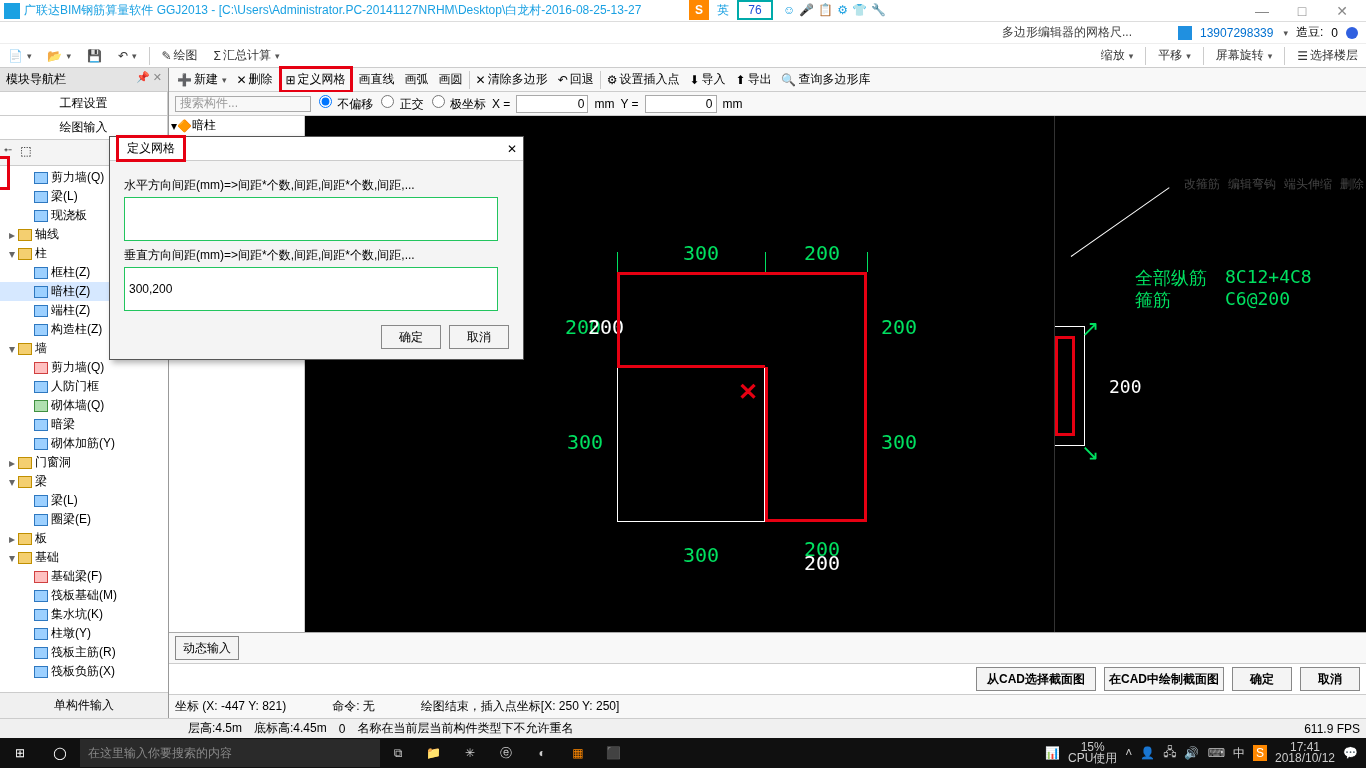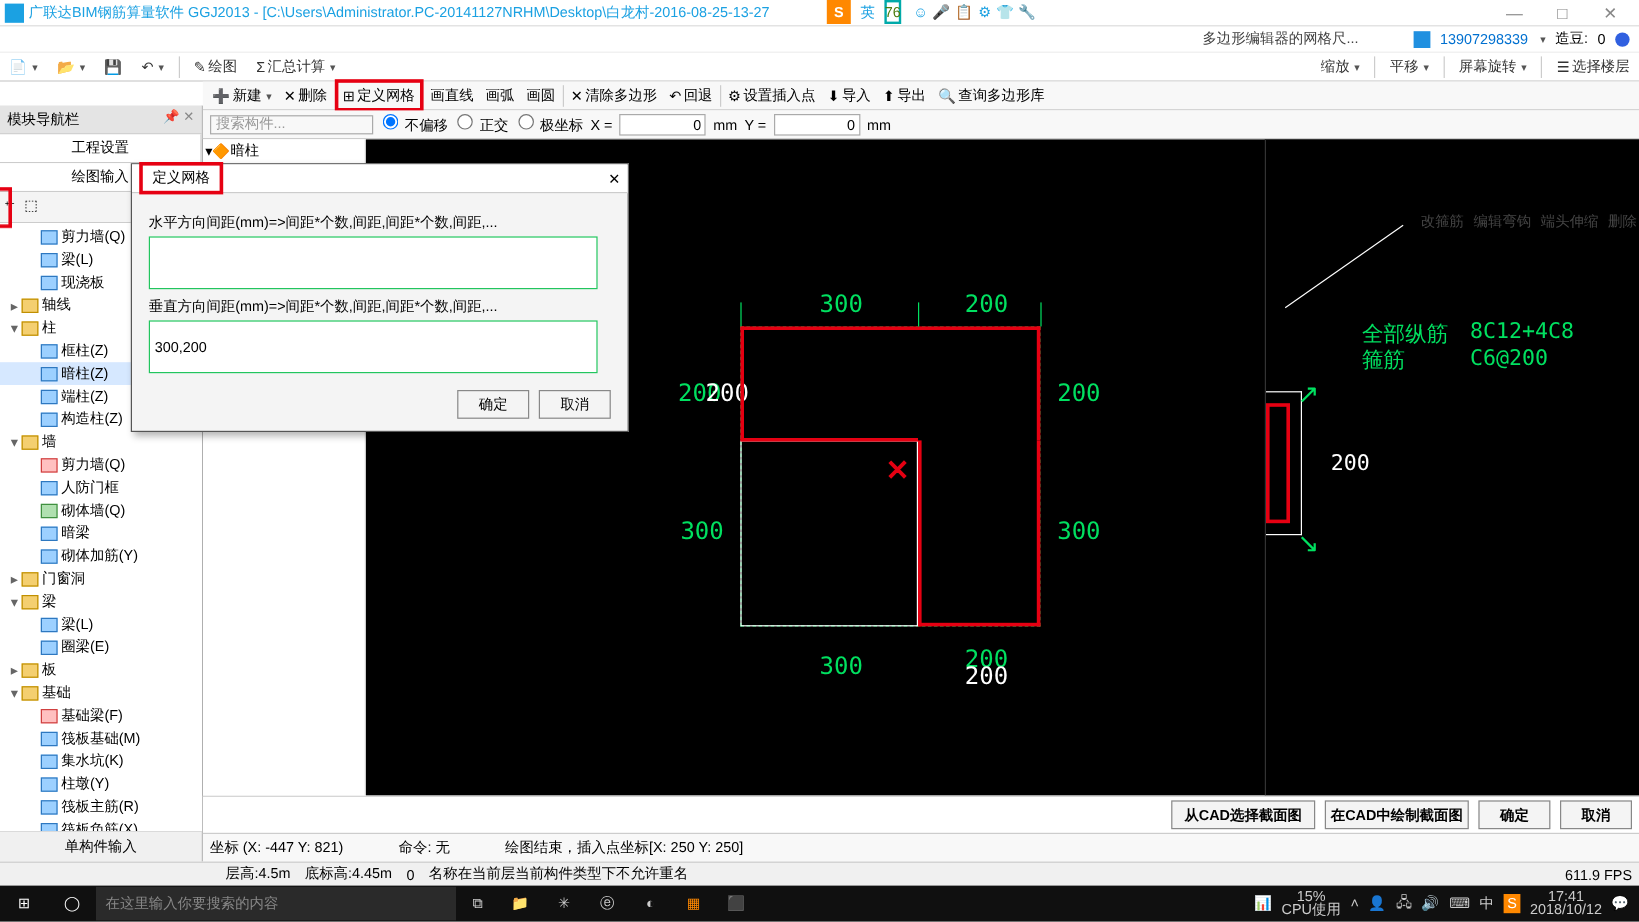--- a/index.html
+++ b/index.html
@@ -4,30 +4,30 @@
 <style>
 * { margin: 0; padding: 0; box-sizing: border-box; font-family: "Microsoft YaHei", SimSun, sans-serif; font-size: 12px; }
 body { background: #fff; width: 1366px; height: 768px; overflow: hidden; position: relative; }
 .titlebar { height: 22px; background: #fff; display: flex; align-items: center; padding: 0 4px; border-bottom: 1px solid #ddd; }
 .titlebar .icon-box { width: 16px; height: 16px; background: #1ba1e2; margin-right: 4px; display: inline-block; }
 .titlebar .title { color: #1ba1e2; font-size: 12px; flex: 0 0 auto; }
 .titlebar .spacer { flex: 1; }
 .titlebar .winbtn { width: 40px; height: 20px; text-align: center; line-height: 20px; color: #888; font-size: 14px; }
 .ime-overlay { position: absolute; left: 689px; top: 0; display: flex; align-items: center; gap: 8px; color: #1ba1e2; }
 .ime-overlay .sq { width: 20px; height: 20px; background: #ff8800; color: #fff; display: flex; align-items: center; justify-content: center; font-weight: bold; }
-.ime-overlay .n { width: 14px; height: 20px; border: 2px solid #0aa; color: #4d7c0f; display: flex; align-items: center; justify-content: center; }
+.ime-overlay .n { width: 36px; height: 20px; border: 2px solid #0aa; color: #1d4ed8; display: flex; align-items: center; justify-content: center; }
 .ime-icons span { margin: 0 2px; }
 .info-row { height: 22px; display: flex; align-items: center; padding: 0 8px; gap: 8px; border-bottom: 1px solid #eee; }
 .info-row .rtext { margin-left: auto; color: #404040; }
 .maintoolbar { height: 24px; display: flex; align-items: center; gap: 8px; border-bottom: 1px solid #ccc; padding: 0 4px; }
 .maintoolbar .mi { display: flex; align-items: center; gap: 2px; padding: 0 4px; color: #333; }
 .dd { color: #555; font-size: 9px; margin-left: 2px; }
 .sep { width: 1px; height: 18px; background: #ccc; }
 .main { position: absolute; top: 68px; bottom: 50px; left: 0; right: 0; display: flex; }
-.sidebar { width: 169px; border-right: 1px solid #999; display: flex; flex-direction: column; background: #f4f4f4; margin-top: 20px; }
+.sidebar { width: 169px; border-right: 1px solid #999; display: flex; flex-direction: column; background: #f4f4f4; }
 .sidebar .header { background: #e4e4e4; padding: 3px 6px; display: flex; justify-content: space-between; border-bottom: 1px solid #ccc; }
 .sidebar .tabbar { display: flex; border-bottom: 1px solid #ccc; }
 .sidebar .tab { flex: 1; text-align: center; padding: 3px; background: #fff; border-right: 1px solid #ccc; }
 .sidebar .iconrow { display: flex; padding: 4px; gap: 8px; border-bottom: 1px solid #ccc; }
 .sidebar .tree { flex: 1; overflow: auto; background: #fff; padding: 2px 0; }
 .tree .node { display: flex; align-items: center; padding: 1px 2px; white-space: nowrap; }
 .tree .tw { width: 12px; text-align: center; color: #666; cursor: pointer; }
 .tree .indent1 { padding-left: 6px; }
 .tree .indent3 { padding-left: 34px; }
 .tree .fld { width: 14px; height: 12px; background: #f4cf70; border: 1px solid #c08f00; margin-right: 3px; }
@@ -375,20 +375,23 @@
         <input class="txtinput" value="" style="">
         <label>垂直方向间距(mm)=&gt;间距*个数,间距,间距*个数,间距,...</label>
         <input class="txtinput" value="300,200" style="">
         <div class="btnrow">
           <div class="btn">确定</div>
           <div class="btn">取消</div>
         </div>
       </div>
     </div>
 
+    <div class="cf-row" style="border-top:1px solid #aaa">
+      <div class="wbtn" style="width:64px">动态输入</div>
+    </div>
     <div class="cf-row white">
       <div class="wbtn wide">从CAD选择截面图</div>
       <div class="wbtn wide">在CAD中绘制截面图</div>
       <div class="wbtn">确定</div>
       <div class="wbtn">取消</div>
     </div>
     <div class="cf-row">
       <span>坐标 (X: -447 Y: 821)</span>
       <span style="width:30px"></span>
       <span>命令: 无</span>

